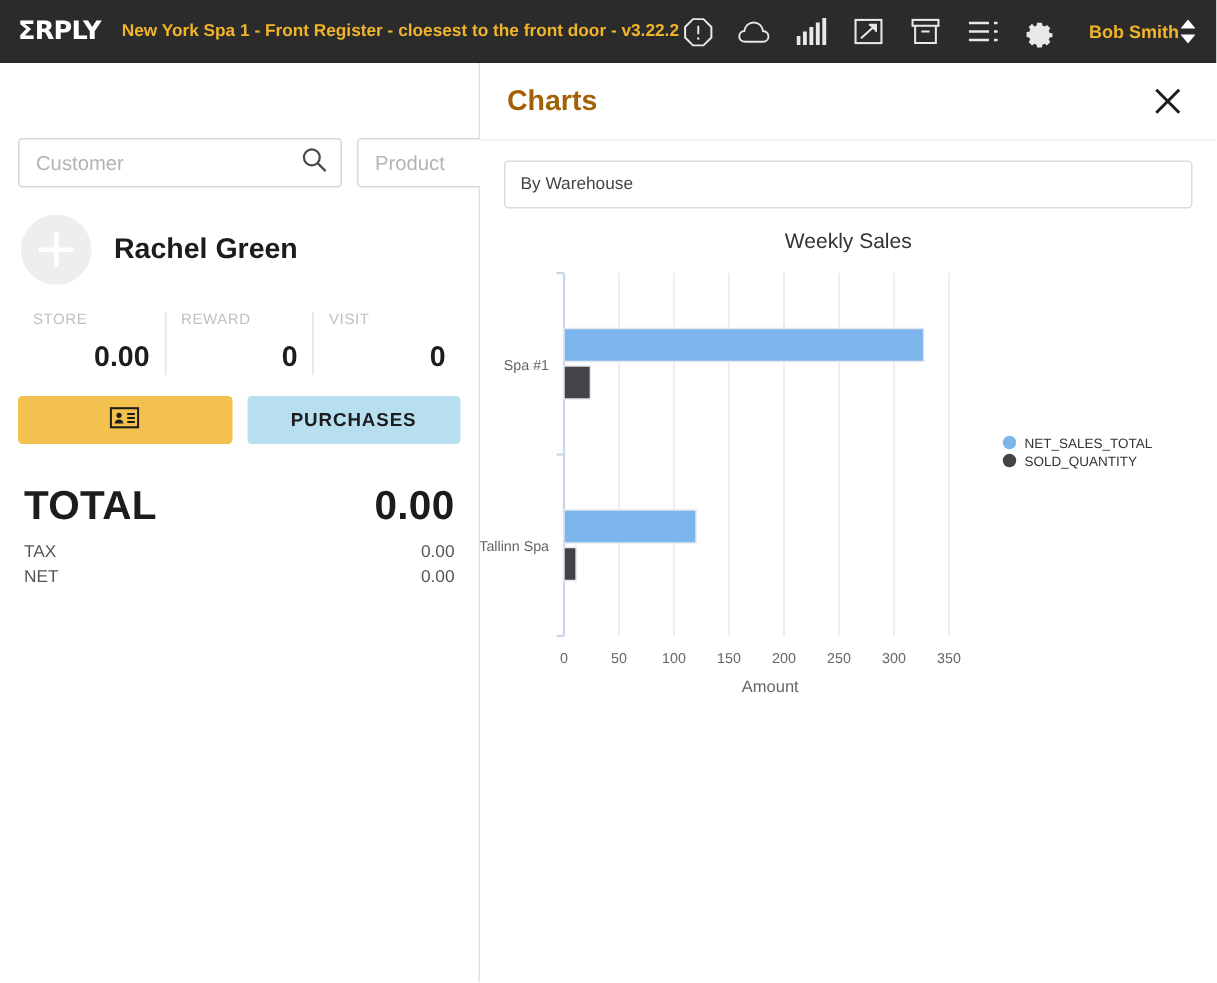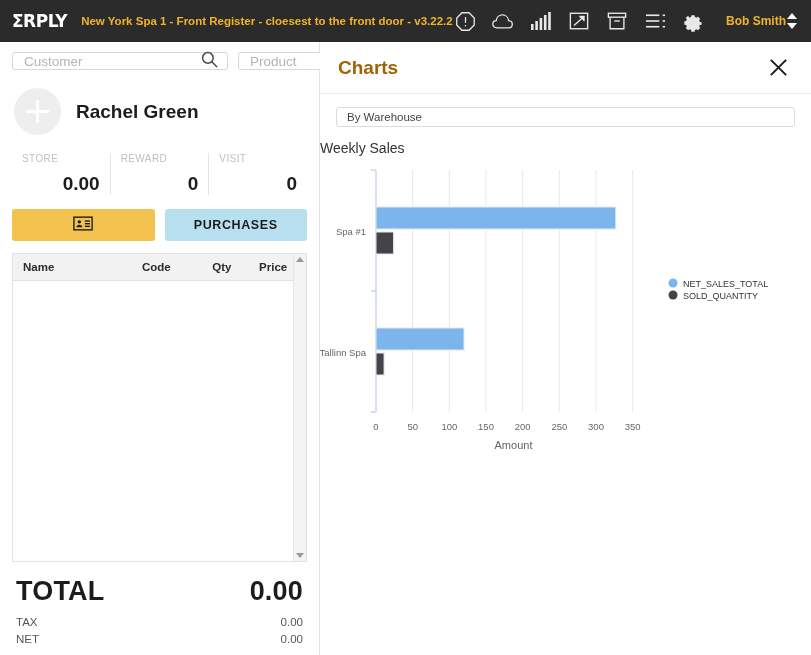--- a/index.html
+++ b/index.html
@@ -49,24 +49,24 @@
 
   
   .left {
     width: 320px; flex: 0 0 320px;
     border-right: 1px solid #e2e2e2;
     display: flex; flex-direction: column;
     min-height: 0; background: #fff;
   }
   .search-row { display: flex; gap: 10px; padding: 10px 12px 8px 12px; }
   .search-box {
-    flex: 1 1 0; height: 18px;
+    flex: 1 1 0; height: 33px;
     border: 1px solid #d8d8d8; border-radius: 3px;
     display: flex; align-items: center;
-    padding: 0 9px 0 11px; background: #fff;
+    padding: 0 9px 0 11px; background: #fff; margin-top: 40px;
   }
   .search-box input {
     flex: 1 1 auto; border: none; outline: none;
     font-size: 13.5px; color: #333;
     font-family: "Liberation Sans", sans-serif;
     background: transparent; min-width: 0;
   }
   .search-box input::placeholder { color: #b4b4b4; }
   .mag { color: #4a4a4a; flex: 0 0 auto; }
 
@@ -137,26 +137,26 @@
     height: 52px; flex: 0 0 52px;
     display: flex; align-items: center; justify-content: space-between;
     padding: 0 20px 0 18px; border-bottom: 1px solid #ededed;
   }
   .charts-title { font-size: 19px; font-weight: 700; color: #a16207; }
   .close-x {
     width: 26px; height: 26px; cursor: pointer; color: #1c1c1c;
     display: flex; align-items: center; justify-content: center;
   }
   .dd {
-    margin: 13px 16px 0 16px; height: 20px;
+    margin: 13px 16px 0 16px; height: 32px;
     border: 1px solid #dcdcdc; border-radius: 3px;
     display: flex; align-items: center; padding: 0 10px;
     font-size: 11.5px; color: #444; cursor: pointer;
   }
-  .chart-title { font-size: 14px; color: #333; margin-top: 13px; }
+  .chart-title { text-align: center; font-size: 14px; color: #333; margin-top: 13px; }
 
   
   .chart-area { position: relative; flex: 1 1 auto; margin-top: 4px; }
   .chart-svg { display: block; }
 </style>
 </head>
 <body>
 
 <div class="topbar">
   <div class="logo">ΣRPLY</div>
@@ -284,33 +284,20 @@
               <line x1="13" y1="11.1" x2="18.6" y2="11.1"></line>
           </svg>
         </span>
         <span></span>
       </div>
       <div class="btn btn-blue">
         <span>PURCHASES</span>
       </div>
     </div>
 
-    <div class="tbl-wrap">
-      <div class="tbl-head">
-        <div class="th th-name">Name</div>
-        <div class="th th-code">Code</div>
-        <div class="th th-qty">Qty</div>
-        <div class="th th-price">Price</div>
-      </div>
-      <div class="tbl-body"></div>
-      <div class="scroll-track">
-        <div class="arr arr-up"></div>
-        <div class="arr arr-dn"></div>
-      </div>
-    </div>
 
     <div class="totals">
       <div class="total-main">
         <span>TOTAL</span>
         <span>0.00</span>
       </div>
       <div class="total-sub">
         <span>TAX</span>
         <span>0.00</span>
       </div>

